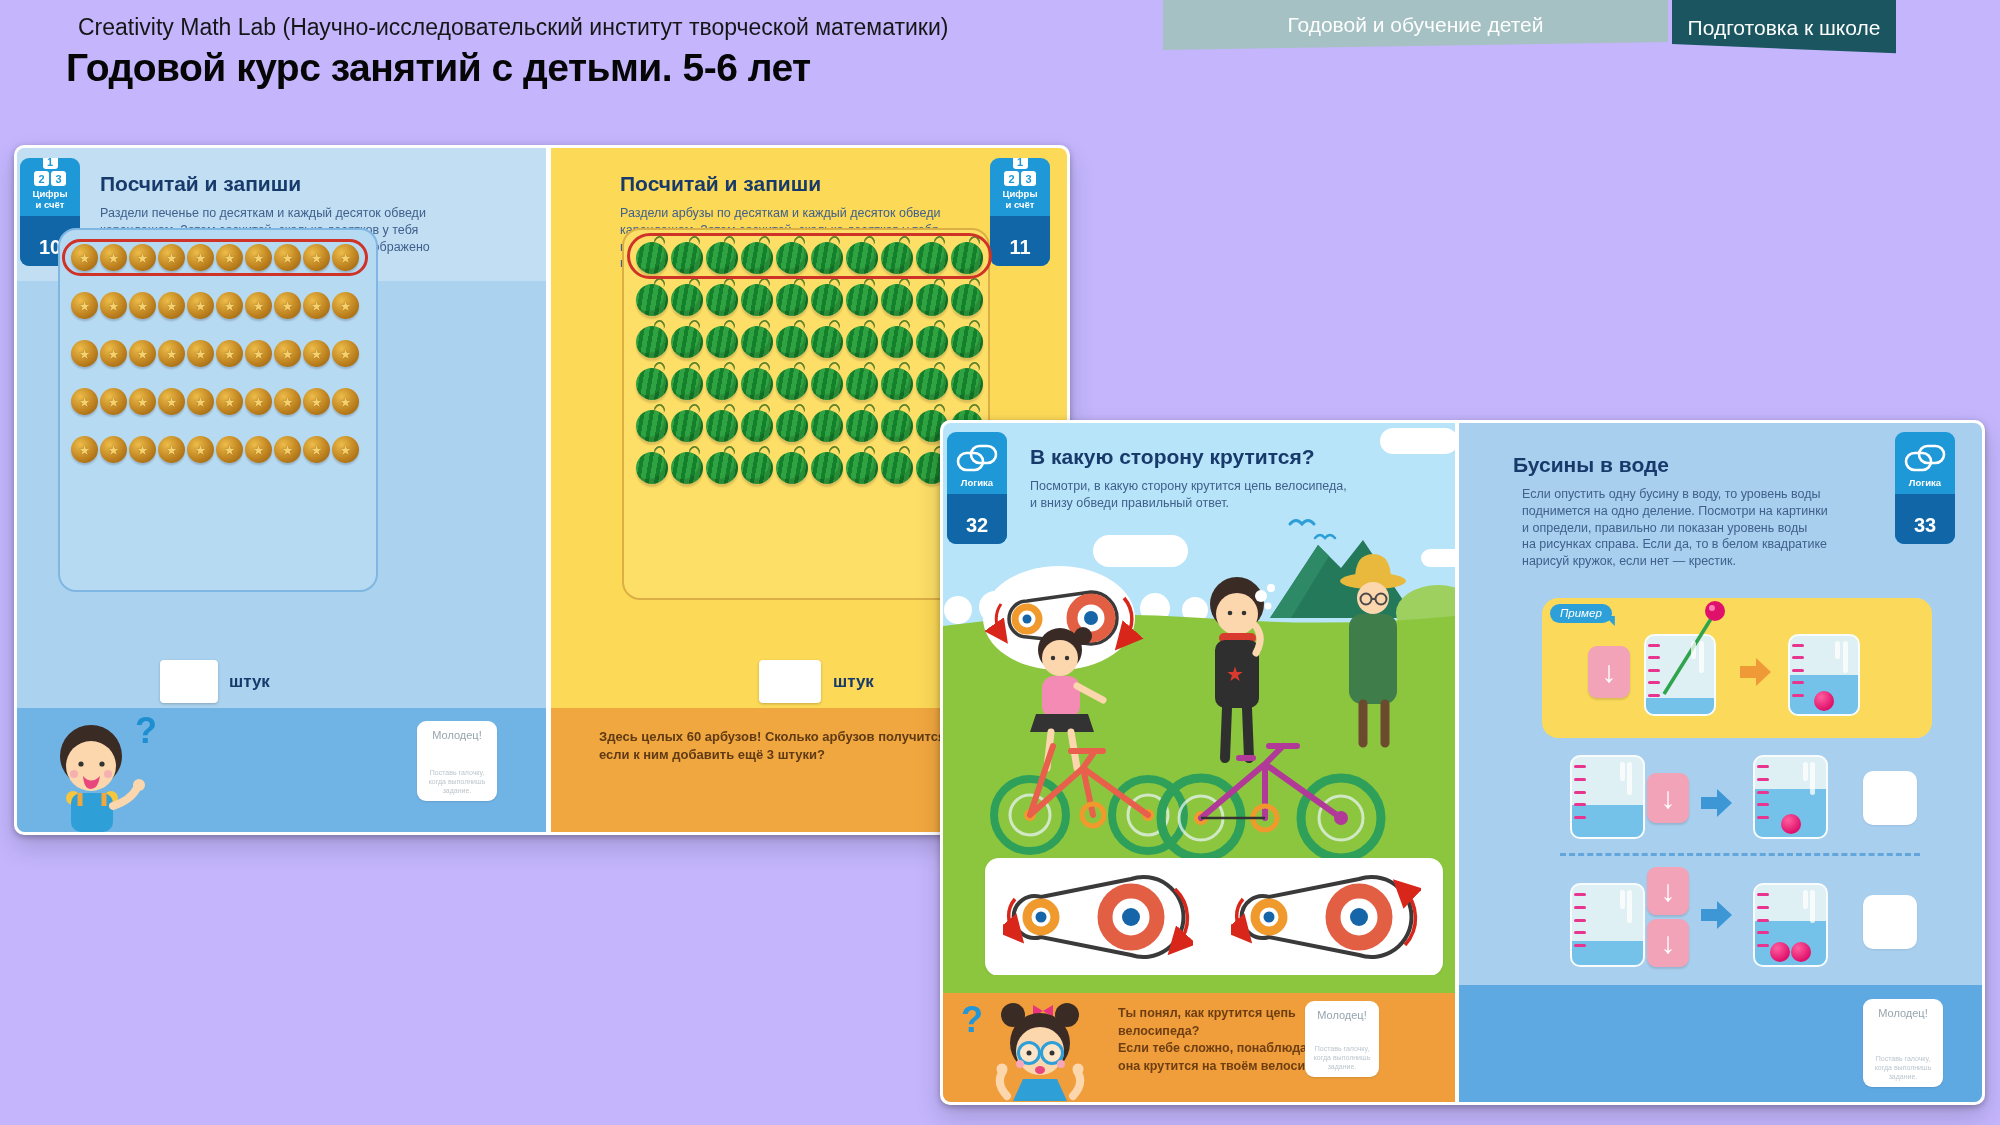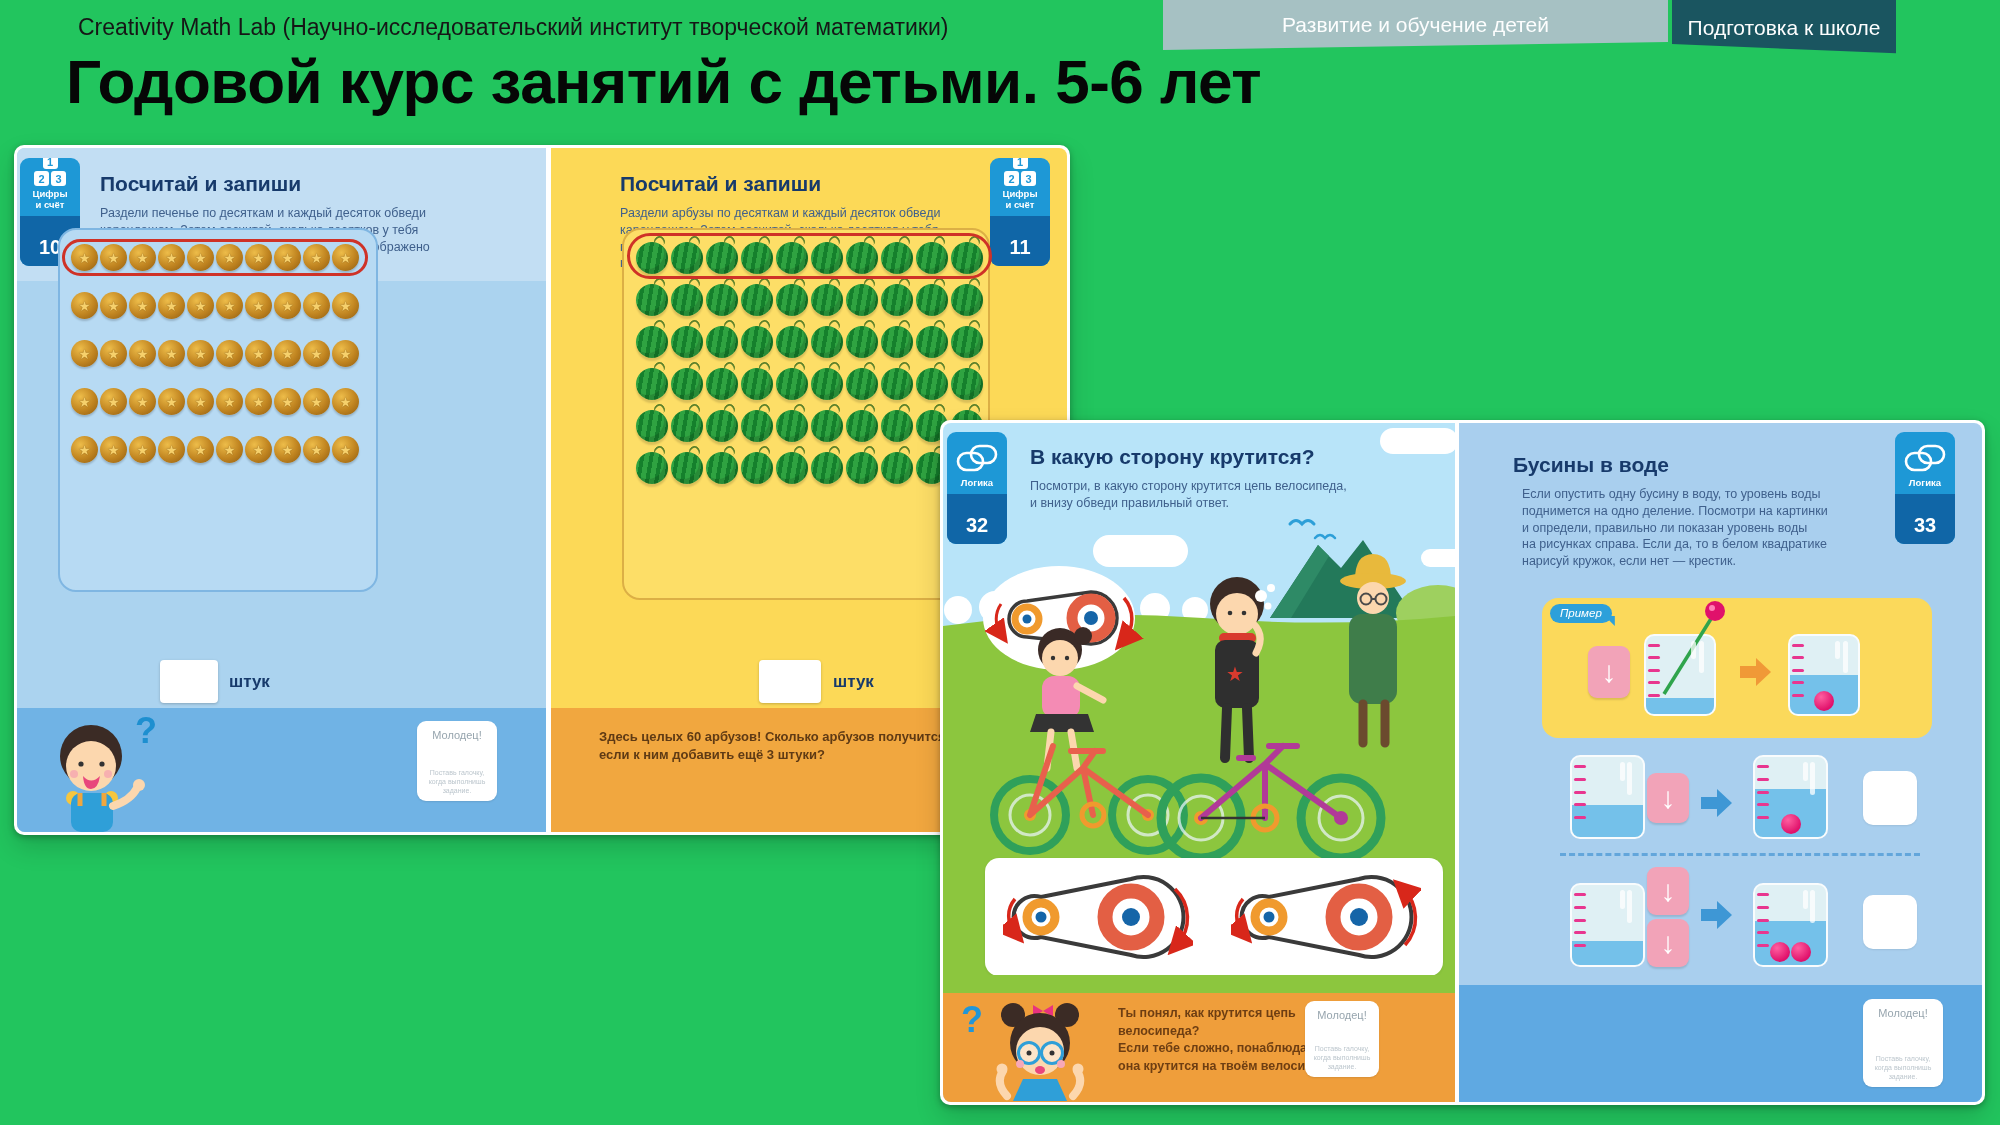--- a/index.html
+++ b/index.html
@@ -1,21 +1,21 @@
 <!DOCTYPE html>
 <html><head>
 <meta charset="utf-8">
 <style>
   html,body{margin:0;padding:0;background:#fff}
-  .stage{position:relative;width:2000px;height:1125px;background:#22c55e;overflow:hidden;
+  .stage{position:relative;width:2000px;height:1125px;background:#c4b5fd;overflow:hidden;
          font-family:"Liberation Sans",sans-serif;}
 
   
   .brand{position:absolute;left:78px;top:14px;font-size:23px;color:#161616;white-space:nowrap}
-  .main-title{position:absolute;left:66px;top:46px;font-size:62px;font-weight:bold;color:#060606;letter-spacing:-.5px}
+  .main-title{position:absolute;left:66px;top:46px;font-size:39px;font-weight:bold;color:#060606;letter-spacing:-.5px}
   .tab{position:absolute;top:0;color:#fdfefe;display:flex;align-items:center;justify-content:center;
        font-size:21px;cursor:pointer}
   .tab1{left:1163px;width:505px;height:50px;background:#a6c1c3;clip-path:polygon(0 0,100% 0,100% 84%,0 100%)}
   .tab2{left:1672px;width:224px;height:55px;background:#1a5560;clip-path:polygon(0 0,100% 0,100% 97%,0 80%)}
 
   
   .spread{position:absolute;background:#fff;border-radius:10px;
           box-shadow:0 2px 6px rgba(0,0,0,.28),0 12px 26px rgba(0,0,0,.16)}
   .spread-inner{position:absolute;inset:3px;border-radius:8px;overflow:hidden;background:#fff}
   .page{position:absolute;top:0;bottom:0;overflow:hidden}
@@ -115,21 +115,21 @@
   .p33-footer .foot-text{color:#1e4c7c}
 </style>
 </head>
 <body>
 
 <div class="stage">
 
   <div class="brand">Creativity Math Lab (Научно-исследовательский институт творческой математики)</div>
   <div class="main-title">Годовой курс занятий с детьми. 5-6 лет</div>
   <div class="tab tab1">
-    <span>Развитие и обучение детей</span>
+    <span>Годовой и обучение детей</span>
   </div>
   <div class="tab tab2">
     <span>Подготовка к школе</span>
   </div>
 
   <div class="spread" style="left:14px;top:145px;width:1056px;height:690px">
     <div class="spread-inner">
 
       <div class="page p10">
         <div class="p10-header"></div>

